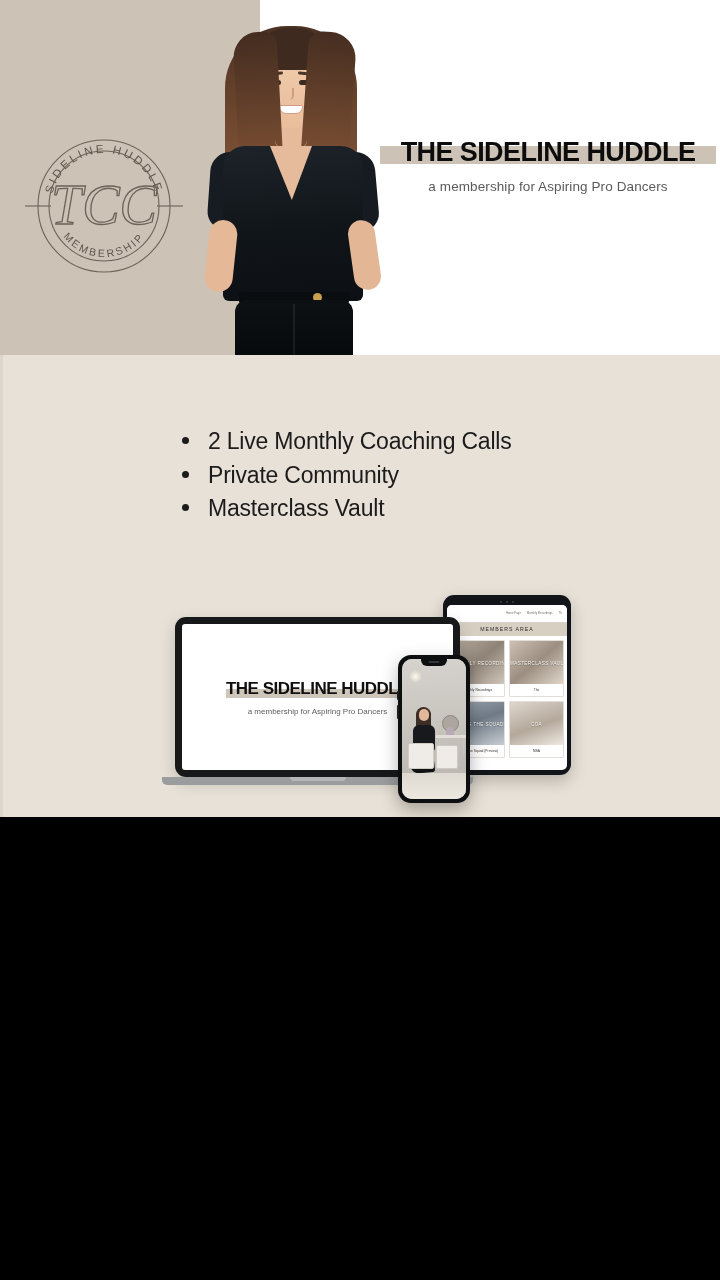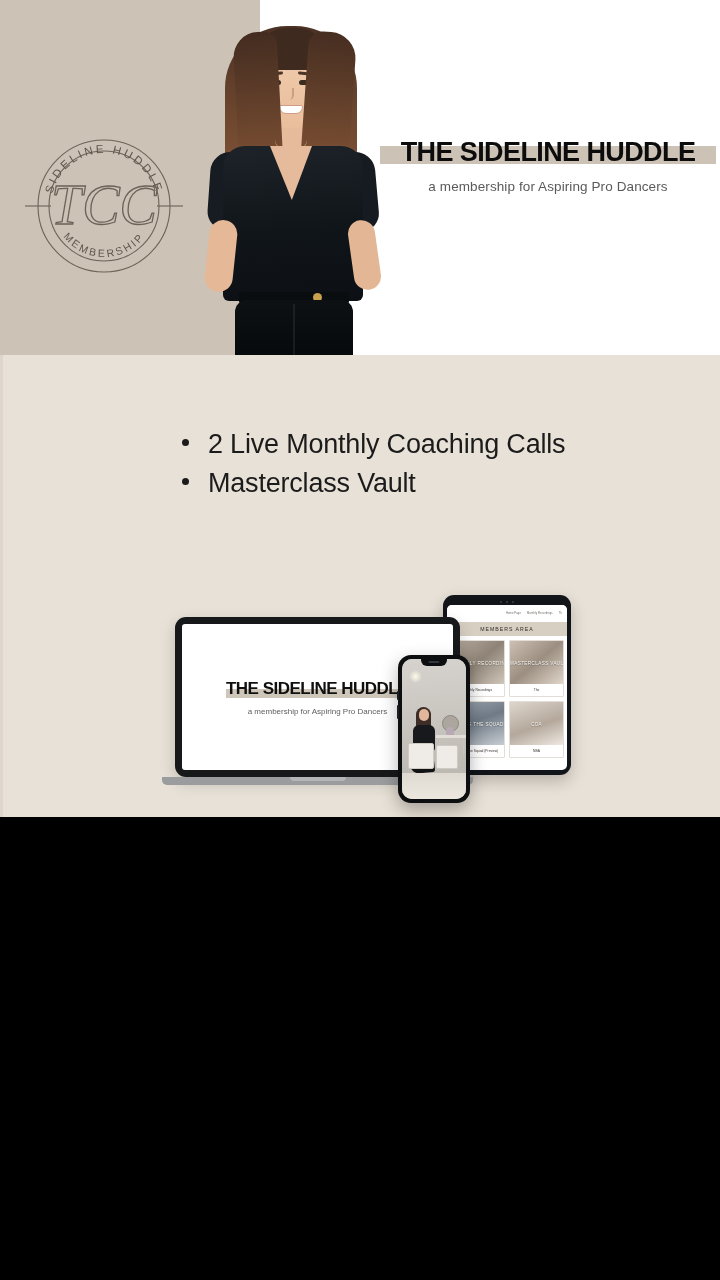--- a/index.html
+++ b/index.html
@@ -126,21 +126,21 @@
     position:absolute; left:0; top:0; width:3px; height:462px;
     background:#ded6cb;
   }
 
   .bullets {
     position:absolute; left:178px; top:70px; width:470px;
     list-style:none;
   }
   .bullets li {
     position:relative; padding-left:30px;
-    font-size:27px; color:#1b1b1b; line-height:1.46;
+    font-size:23px; color:#1b1b1b; line-height:1.46;
     letter-spacing:-.2px;
   }
   .bullets li .dot {
     position:absolute; left:4px; top:.52em; width:7px; height:7px;
     background:#1b1b1b; border-radius:50%;
   }
 
   
   .devices { position:absolute; left:140px; top:230px; width:445px; height:215px; }
 
@@ -313,20 +313,24 @@
     </div>
   </section>
 
   <section class="content">
     <div class="content-edge"></div>
 
     <ul class="bullets">
       <li>
         <span class="dot"></span>
         <span>2 Live Monthly Coaching Calls</span>
+      </li>
+      <li>
+        <span class="dot"></span>
+        <span>Private Community</span>
       </li>
       <li>
         <span class="dot"></span>
         <span>Masterclass Vault</span>
       </li>
     </ul>
 
     <div class="devices">
 
       <div class="tablet">

